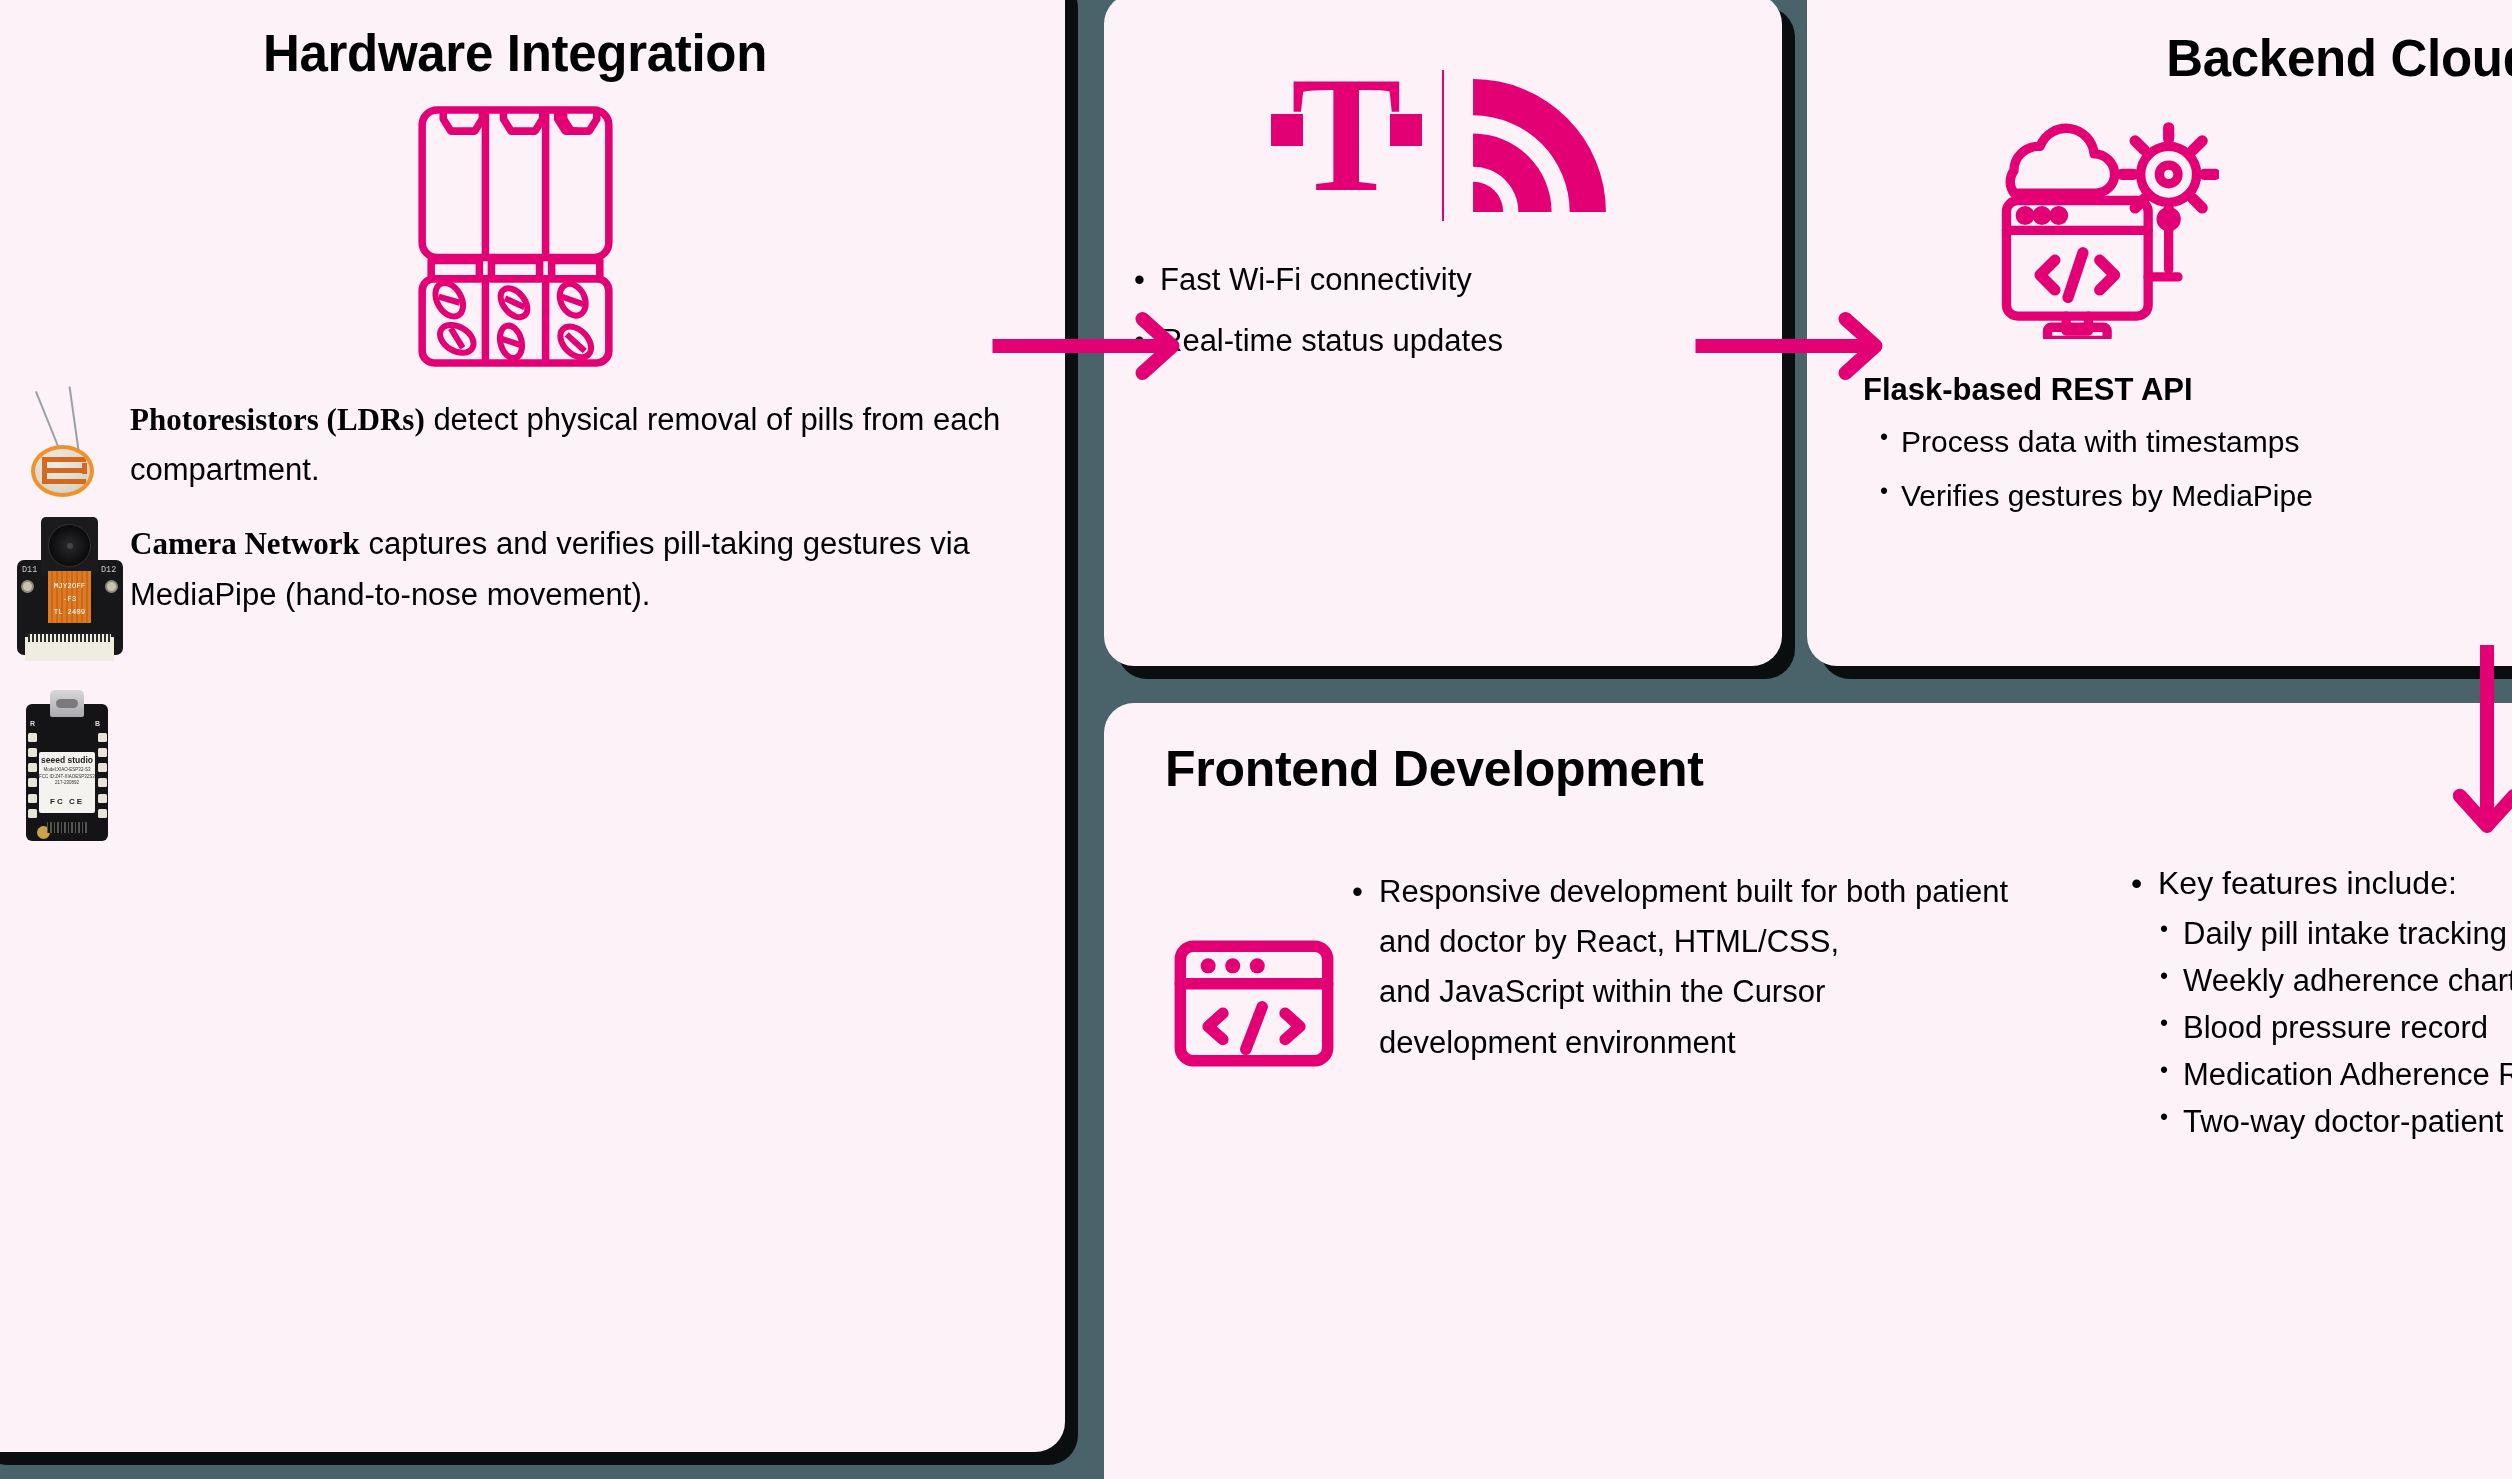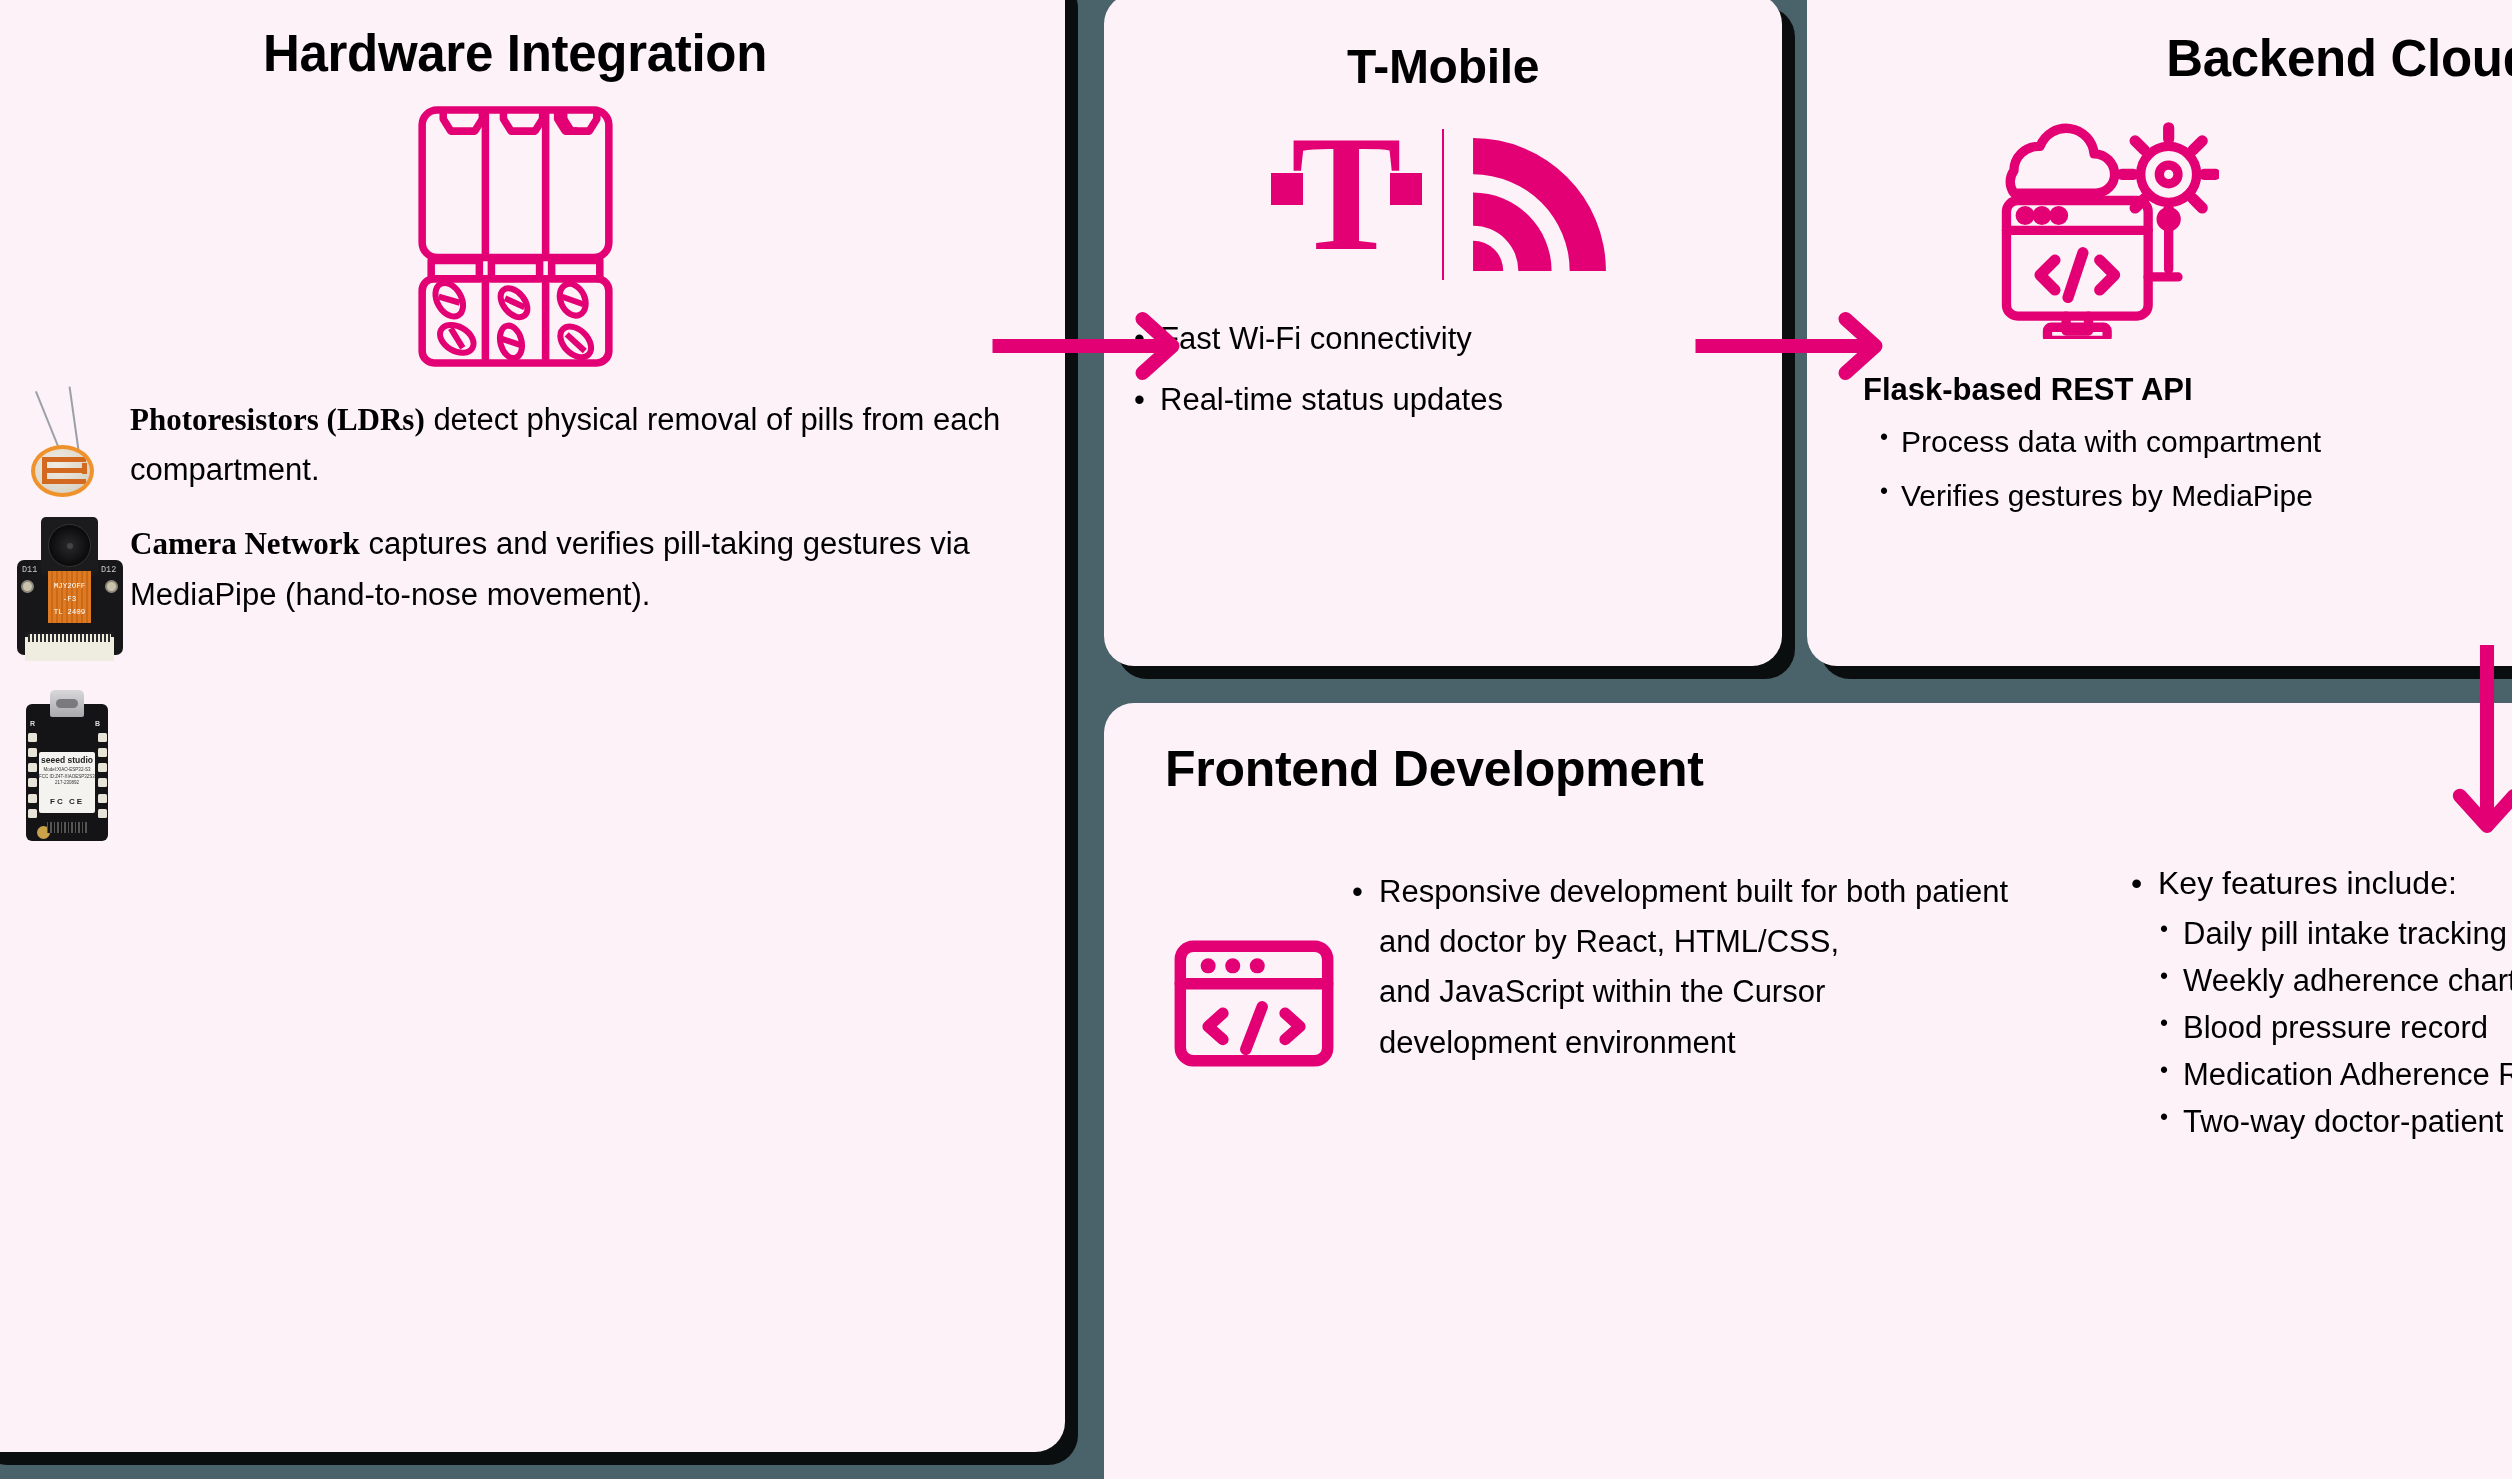--- a/index.html
+++ b/index.html
@@ -250,21 +250,20 @@
             <div class="hdr"></div>
           </div>
         </div>
       </div>
 
     </div>
   </div>
 
   <div class="panel" id="panel-tmobile">
     <div class="panel-title">
-      <div>T-Mobile</div>
     </div>
 
     <div class="tm-logo">
       <div style="position:relative;width:151px;height:151px;">
         <div class="tm-sq" style="position:absolute;left:0;top:44px;"></div>
         <div class="tm-sq" style="position:absolute;right:0;top:44px;"></div>
         <div class="tm-T" style="position:absolute;left:0;right:0;top:0;text-align:center;">T</div>
       </div>
       <div class="tm-div"></div>
       <svg width="151" height="151" viewBox="0 0 100 100">
@@ -314,21 +313,21 @@
         
         
       </div>
     </div>
 
     <div class="be-cols">
       <div class="be-col">
         <h4>Flask-based REST API</h4>
         <div class="bullet">
           <span class="dot">•</span>
-          <span>Process data with compartment</span>
+          <span>Process data with timestamps</span>
         </div>
         <div class="bullet">
           <span class="dot">•</span>
           <span>Verifies gestures by MediaPipe</span>
         </div>
       </div>
 
     </div>
   </div>
 

